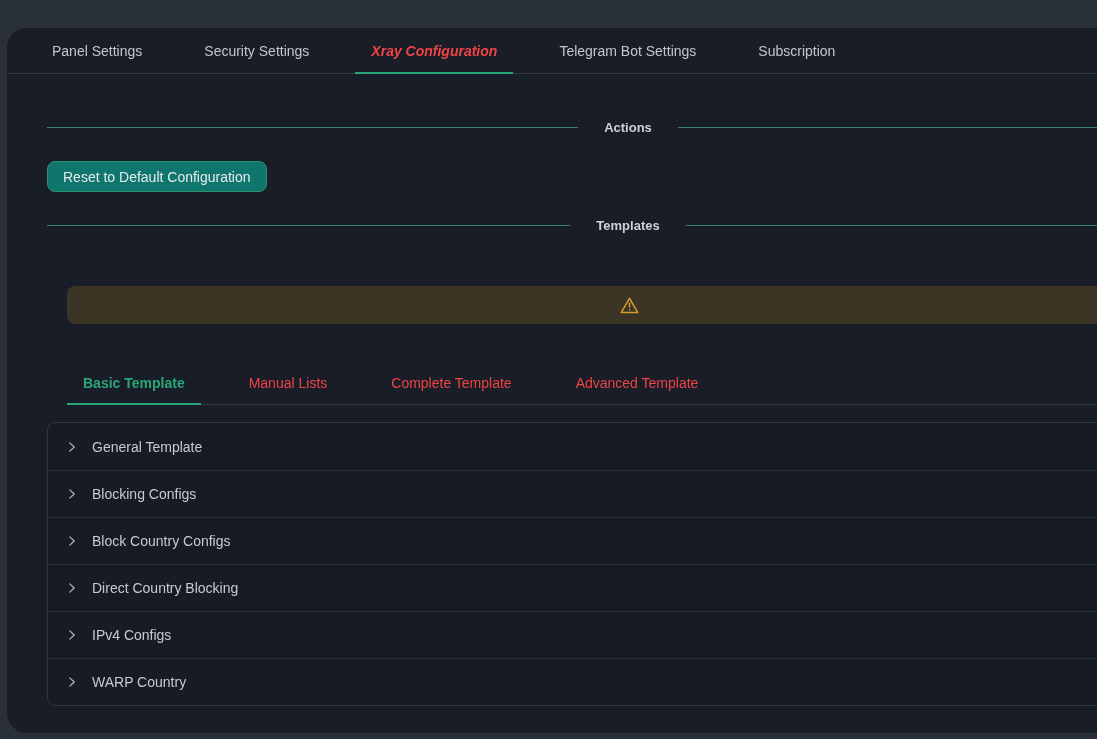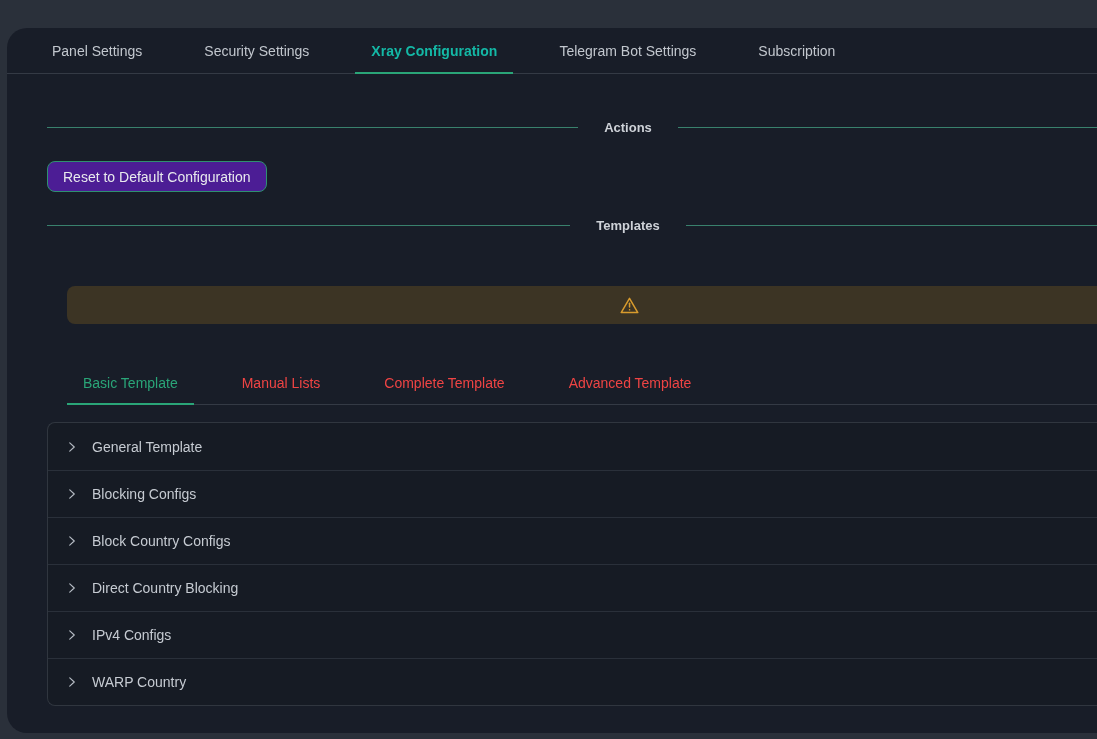--- a/index.html
+++ b/index.html
@@ -15,59 +15,59 @@
   }
   
   .main-tabbar{
     height:45px;display:flex;align-items:stretch;gap:30px;
     padding-left:29px;border-bottom:1px solid #343a45;
   }
   .main-tab{
     position:relative;display:flex;align-items:center;
     padding:0 16px;font-size:14px;color:#c2c7ce;cursor:pointer;white-space:nowrap;
   }
-  .main-tab.active{color:#14b8a6;font-weight:600;}
+  .main-tab.active{color:#ef4444;font-weight:600;font-style:italic;}
   .main-tab.active::after{
     content:"";position:absolute;left:0;right:0;bottom:-1px;height:2px;background:#2aa578;
   }
   
   .content{padding-left:40px;width:1162px;}
   .divider{
     display:flex;align-items:center;height:22px;
   }
   .divider .line{flex:1;height:1px;background:#39816d;}
   .divider .title{
     margin:0 26px;font-size:13px;font-weight:700;color:#ced2d8;white-space:nowrap;
   }
   .divider-actions{margin-top:42px;}
   .divider-templates{margin-top:22px;}
   .reset-btn{
     margin-top:23px;display:inline-flex;align-items:center;
     height:31px;padding:0 15px;box-sizing:border-box;
-    background:#4c1d95;border:1px solid #2f9070;border-radius:8px;
+    background:#0f766e;border:1px solid #2f9070;border-radius:8px;
     color:#e8eaed;font-size:14px;font-family:inherit;cursor:pointer;white-space:nowrap;
   }
   
   .alert{
     margin:50px 0 0 20px;width:1124px;height:38px;box-sizing:border-box;
     background:#3c3424;border-radius:8px;
     display:flex;align-items:center;justify-content:center;gap:9px;
     color:#d89b2d;font-size:15px;
   }
   .alert svg{display:block;}
   
   .sub-tabbar{
     margin:38px 0 0 20px;height:43px;display:flex;align-items:stretch;gap:32px;
     border-bottom:1px solid #343a45;width:1142px;box-sizing:border-box;
   }
   .sub-tab{
     position:relative;display:flex;align-items:center;
     padding:0 16px;font-size:14px;color:#ef4444;cursor:pointer;white-space:nowrap;
   }
-  .sub-tab.active{color:#2aa578;font-weight:400;}
+  .sub-tab.active{color:#2aa578;font-weight:700;}
   .sub-tab.active::after{
     content:"";position:absolute;left:0;right:0;bottom:-1px;height:2px;background:#2aa578;
   }
   
   .collapse{
     margin-top:17px;width:1162px;box-sizing:border-box;
     background:#161b24;border:1px solid #30363f;border-right:none;
     border-radius:8px 0 0 8px;
   }
   .collapse-item{

